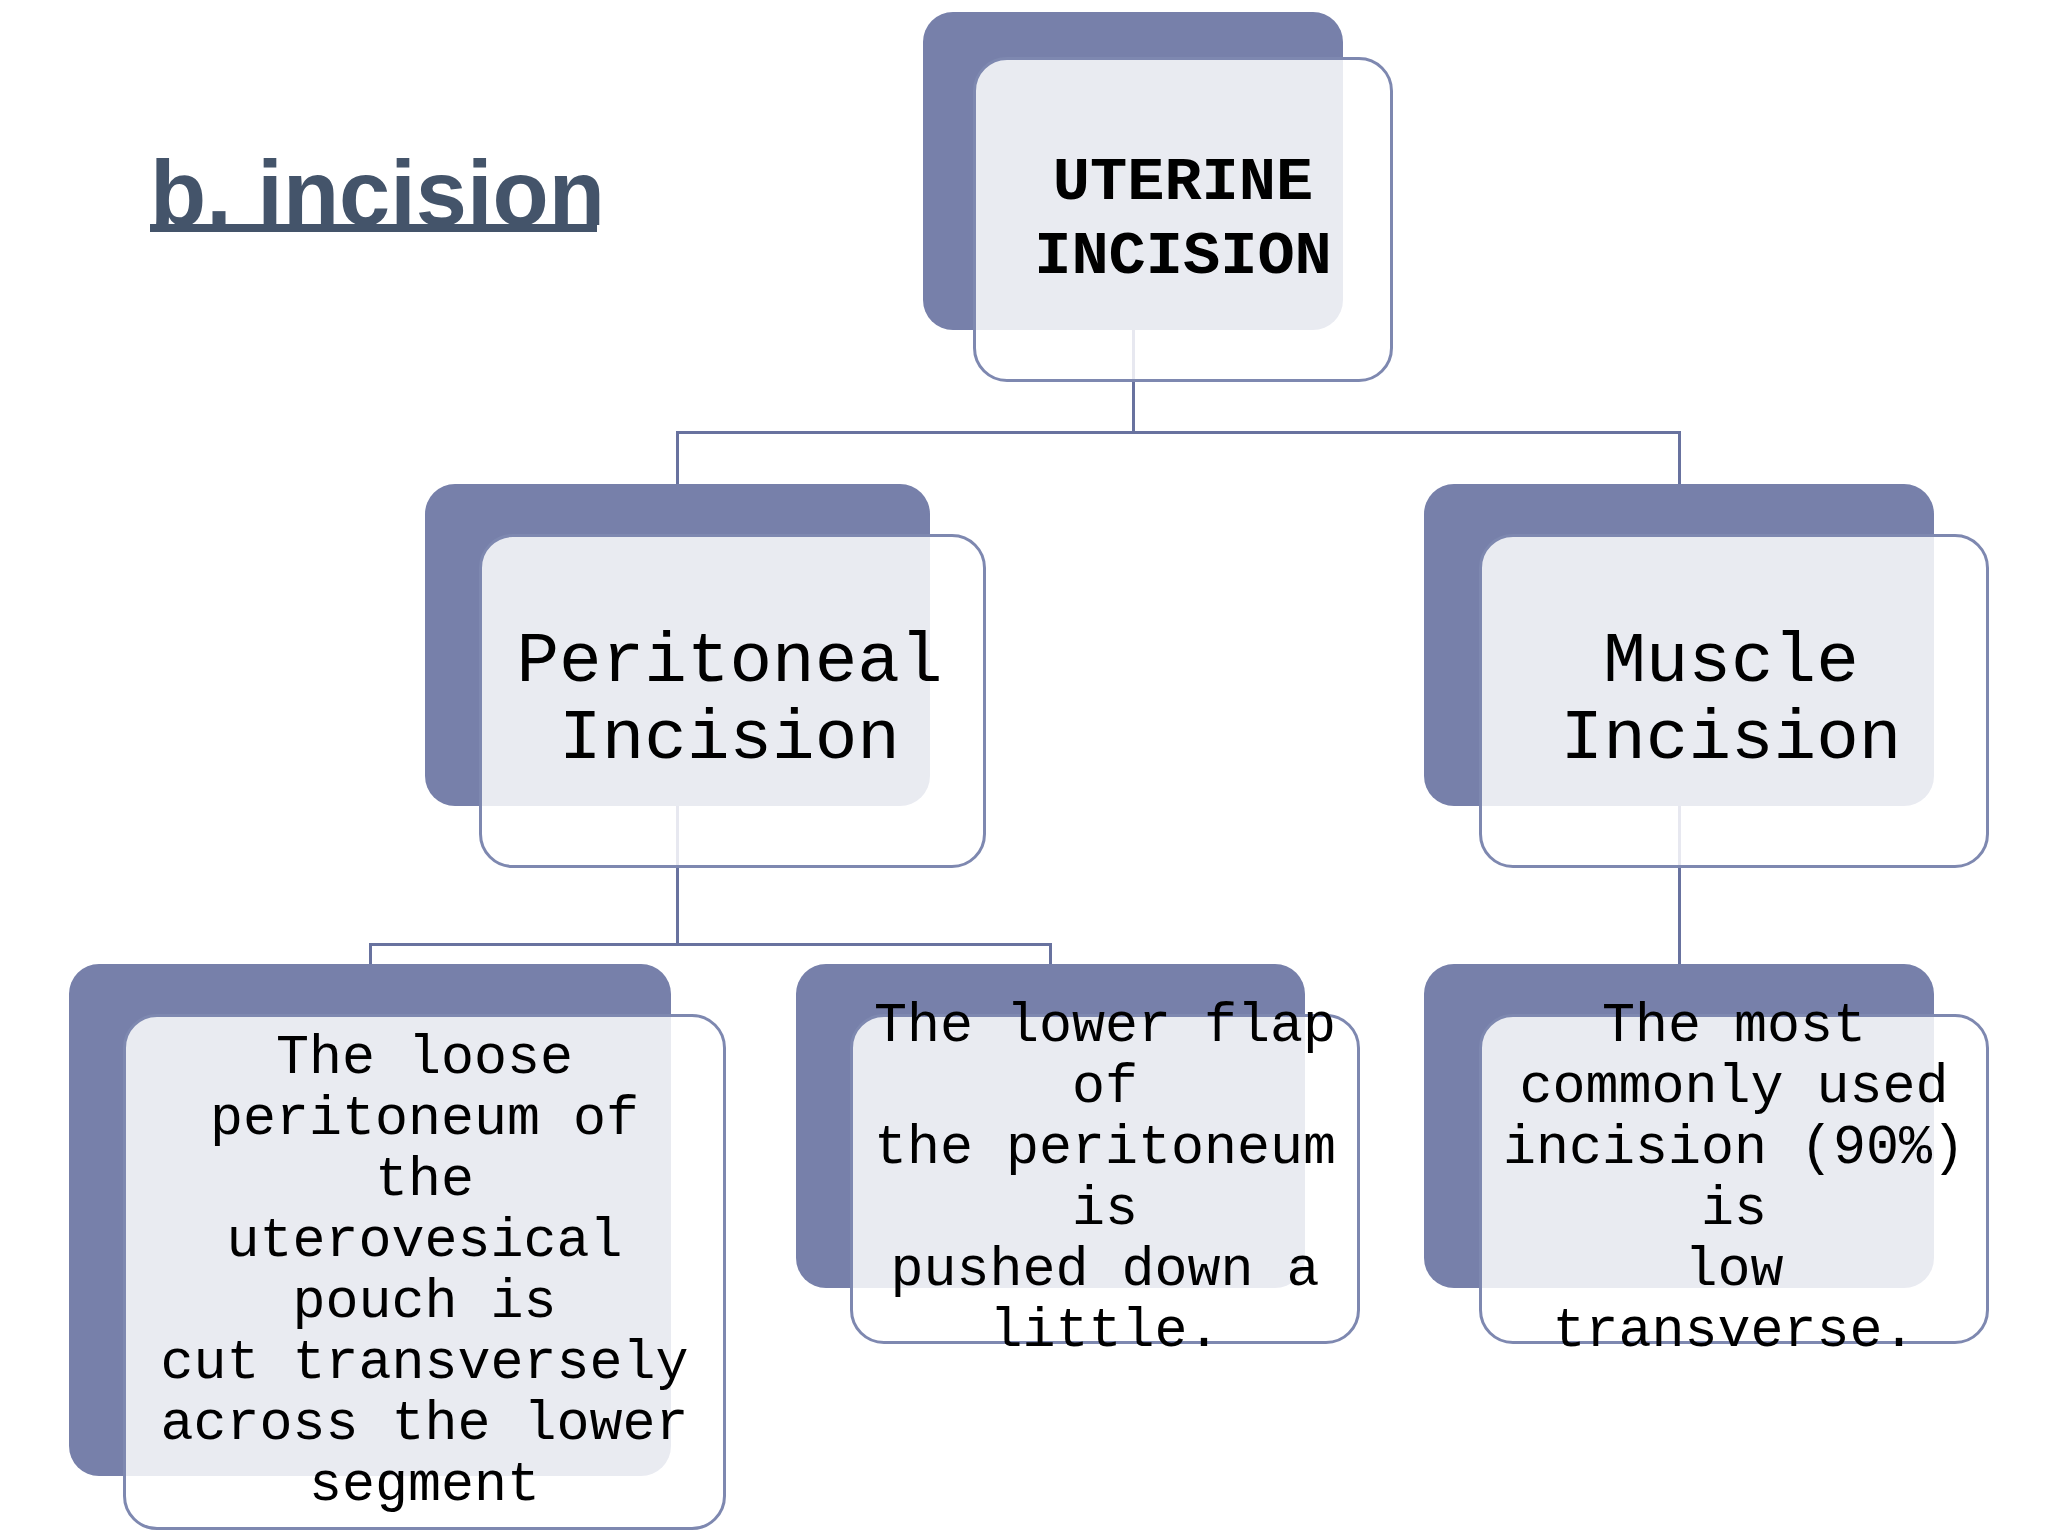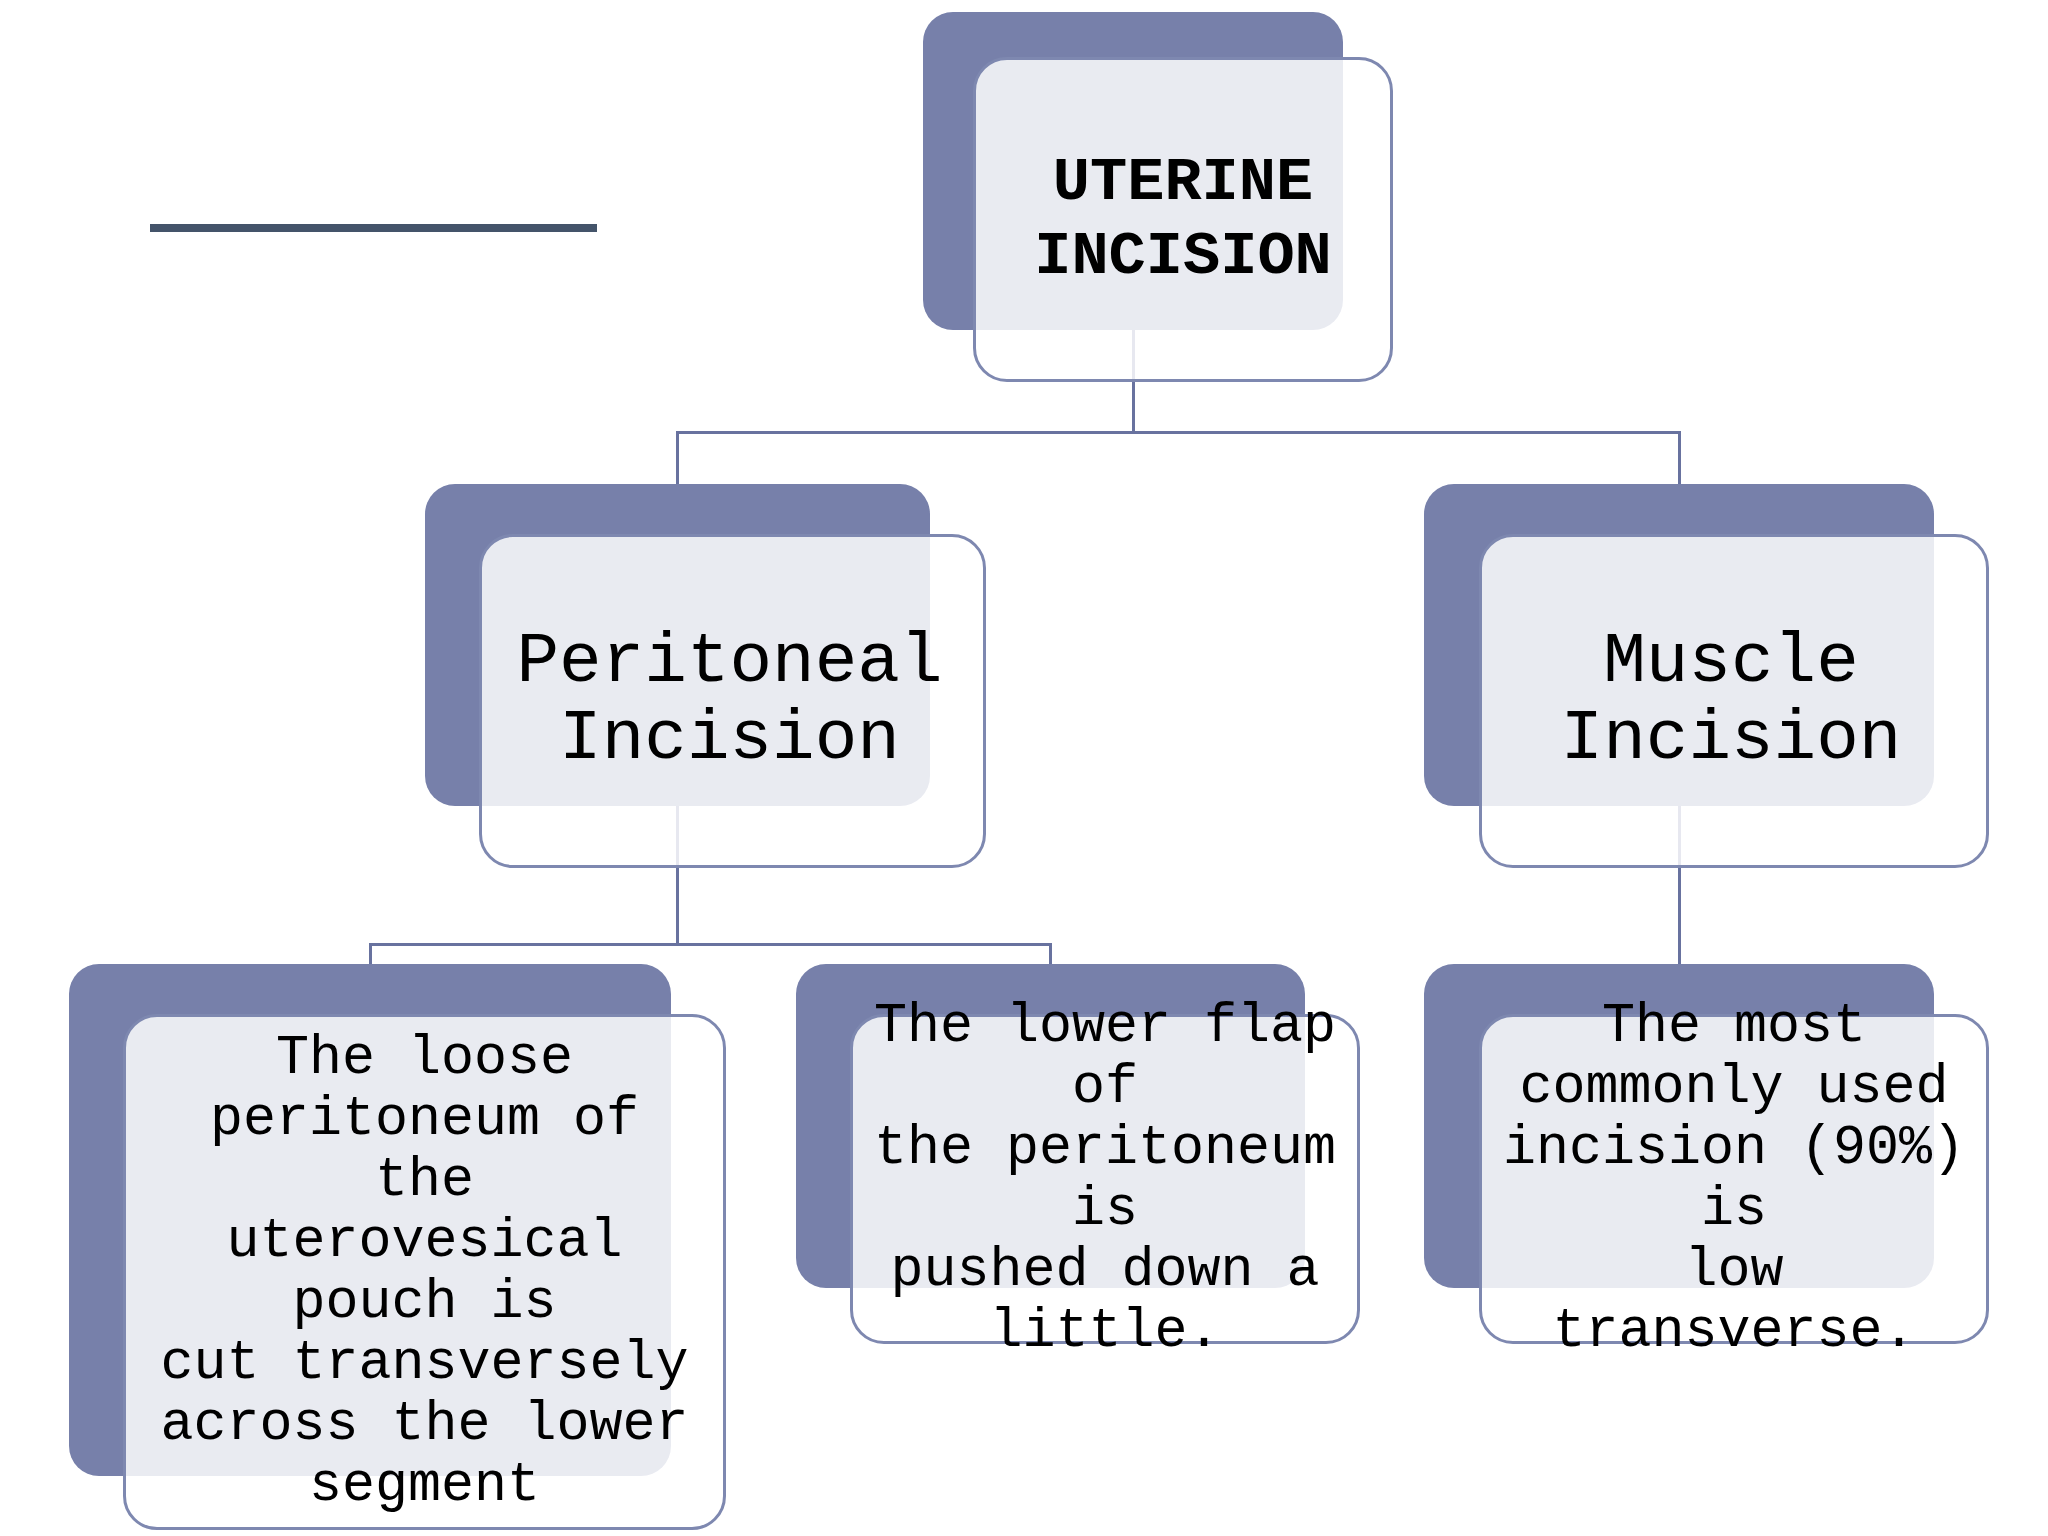--- a/index.html
+++ b/index.html
@@ -85,20 +85,21 @@
 
   #n-leaf3{left:1424px;top:964px;}
   #n-leaf3 .back{width:510px;height:324px;}
   #n-leaf3 .front{left:55px;top:50px;width:504px;height:324px;}
 </style>
 </head>
 <body>
 
 <div class="slide">
 
+  <div class="title">b. incision</div>
   <div class="title-underline"></div>
 
   <div class="conn" id="c-root-stem"></div>
   <div class="conn" id="c-root-bar"></div>
   <div class="conn" id="c-root-perit"></div>
   <div class="conn" id="c-root-muscle"></div>
   <div class="conn" id="c-perit-stem"></div>
   <div class="conn" id="c-perit-bar"></div>
   <div class="conn" id="c-perit-d1"></div>
   <div class="conn" id="c-perit-d2"></div>

